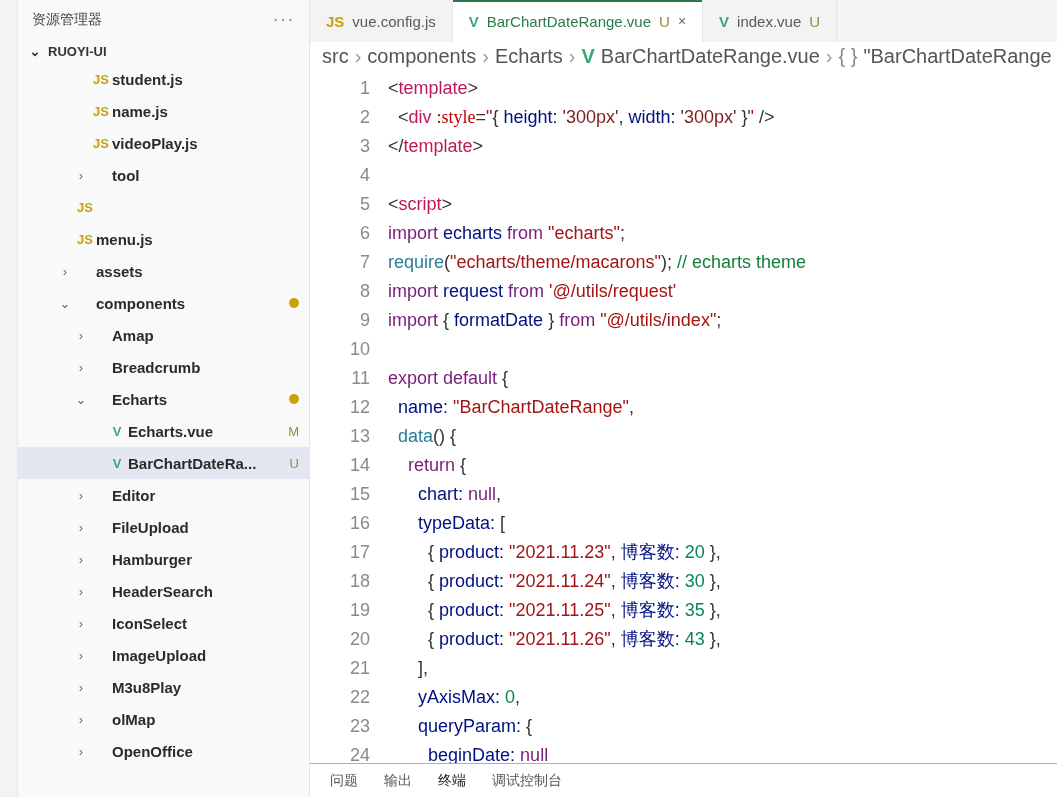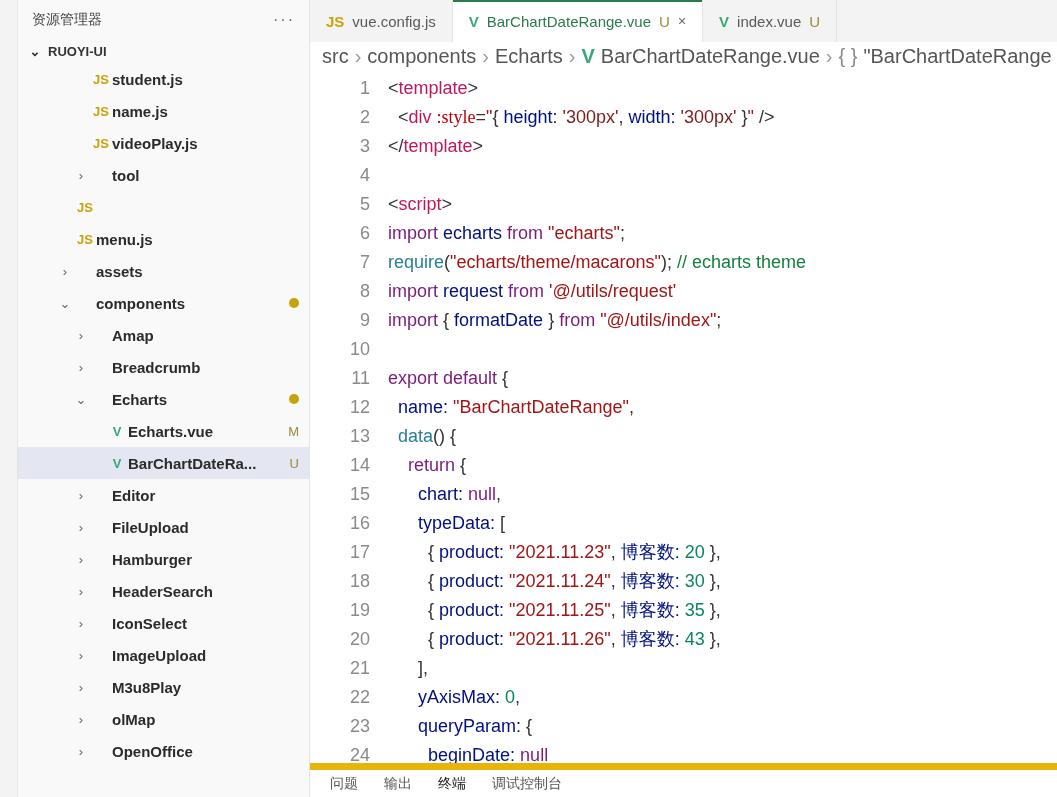--- a/index.html
+++ b/index.html
@@ -42,21 +42,21 @@
 .c-attr { color:#c00000;font-family:Liberation Serif, serif; }
 .c-str { color:#a31515; }
 .c-val { color:#7f1d1d; }
 .c-kw  { color:#7a1d7a; }
 .c-fn  { color:#267f99; }
 .c-id  { color:#001080; }
 .c-num { color:#098658; }
 .c-cmt { color:#15803d; }
 .c-pun { color:#333; }
 .c-prop{ color:#001080; }
-.panel { height:34px; display:flex; align-items:center; gap:26px; padding-left:20px; font-size:14px; color:#555; border-top:7px solid #eab308; }
+.panel { height:34px; display:flex; align-items:center; gap:26px; padding-left:20px; font-size:14px; color:#555; border-top:1px solid #eab308; }
 .panel .act { color:#222; }
 </style>
 </head>
 <body>
 
 <div class="activity-bar"></div>
 
 <div class="sidebar">
   <div class="sb-header">
     <span class="title">资源管理器</span>

